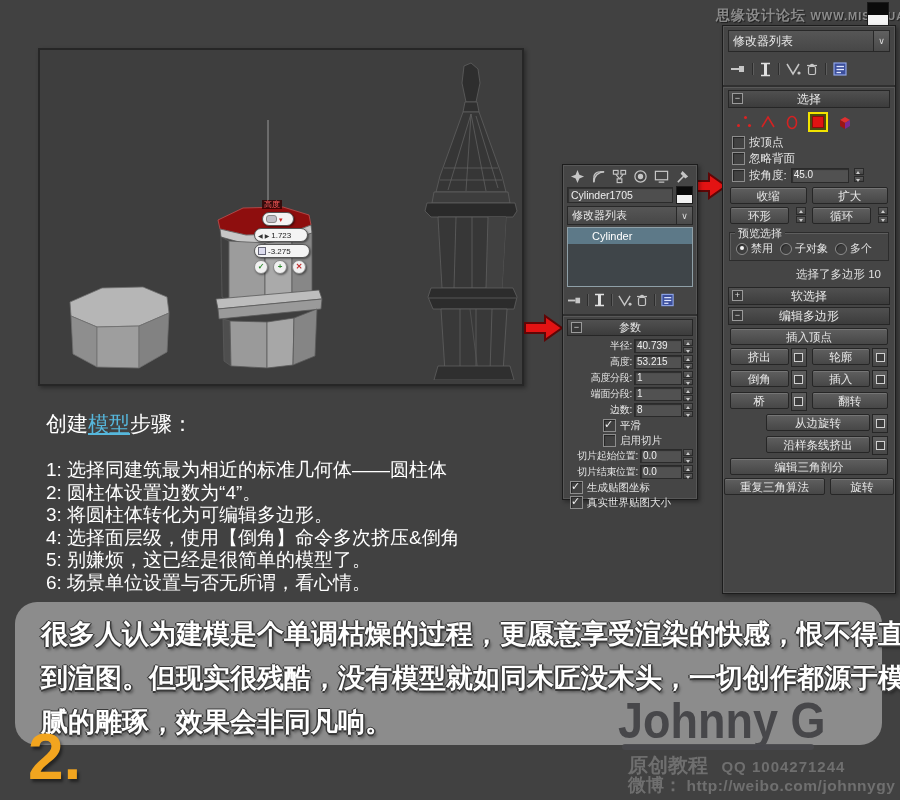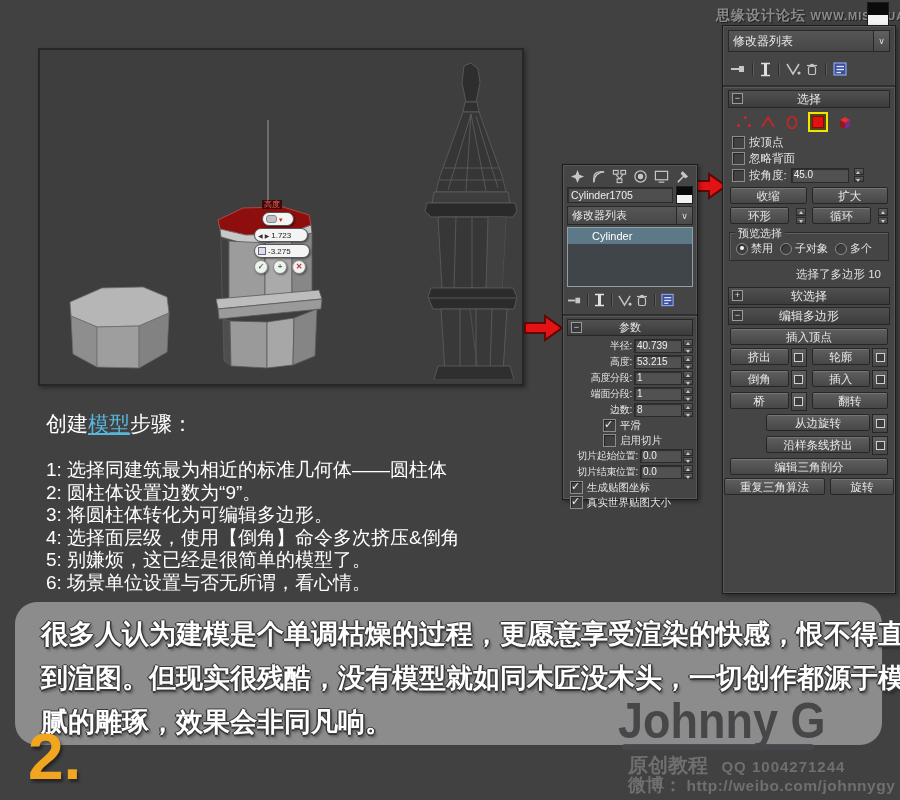--- a/index.html
+++ b/index.html
@@ -129,21 +129,21 @@
   .so-vert{width:16px;height:14px;position:relative;}
   .so-vert::after{content:"";position:absolute;left:2px;top:9px;width:3px;height:3px;border-radius:50%;
                   background:#d22;box-shadow:7px -8px 0 #d22,11px 0 0 #d22;}
   .arow{display:flex;align-items:center;gap:4px;padding-left:9px;height:18px;font-size:11.5px;color:#e5e5e5;}
   .arow .pfield{width:52px;height:13px;}
   .btn{background:linear-gradient(#5f5f5f,#474747);border:1px solid #262626;box-shadow:inset 0 1px 0 #757575;
        color:#e8e8e8;font-size:11.5px;height:17px;line-height:16px;text-align:center;border-radius:2px;
        padding:0;font-family:inherit;white-space:nowrap;overflow:hidden;}
   .two-btn{display:flex;gap:5px;margin:3px 7px 0;}
   .two-btn .btn{flex:1;}
-  .ring-row{display:flex;gap:6px;margin:3px 7px 0;align-items:flex-end;}
+  .ring-row{display:flex;gap:6px;margin:3px 7px 0;align-items:flex-start;}
   .ring-row .btn{flex:1;}
   .ring-row .spin{height:16px;}
   .group{margin:8px 6px 2px;border:1px solid #2c2c2c;box-shadow:inset 1px 1px 0 #5e5e5e;position:relative;
          padding:8px 3px 4px;}
   .gtitle{position:absolute;top:-7px;left:5px;background:#454545;font-size:11px;color:#e5e5e5;padding:0 3px;}
   .radios{display:flex;gap:7px;font-size:11px;color:#e5e5e5;align-items:center;padding-left:3px;}
   .radio-item{display:flex;gap:3px;align-items:center;}
   .radio{width:10px;height:10px;border-radius:50%;background:#3e3e3e;border:1px solid #8d8d8d;
          box-shadow:inset 1px 1px 1px rgba(0,0,0,.4);position:relative;flex:none;}
   .radio.on::after{content:"";position:absolute;left:2.5px;top:2.5px;width:4px;height:4px;border-radius:50%;
@@ -280,21 +280,21 @@
 <svg class="arrow arrow-top" width="40" height="28" viewBox="0 0 40 28">
   <polygon points="1,9 21,9 21,2 38,14 21,26 21,19 1,19" fill="#e31313" stroke="#5f0606" stroke-width="2"></polygon>
 </svg>
 
 <div class="steps">
   <div class="steps-title">
     <span>创建</span><span class="hl">模型</span><span>步骤：</span>
   </div>
   <div class="steps-list">
     <div>1: 选择同建筑最为相近的标准几何体——圆柱体</div>
-    <div>2: 圆柱体设置边数为“9”。</div>
+    <div>2: 圆柱体设置边数为“4”。</div>
     <div>3: 将圆柱体转化为可编辑多边形。</div>
     <div>4: 选择面层级，使用【倒角】命令多次挤压&amp;倒角</div>
     <div>5: 别嫌烦，这已经是很简单的模型了。</div>
     <div>6: 场景单位设置与否无所谓，看心情。</div>
   </div>
 </div>
 
 <div class="panel mid-panel">
   <div class="tabs">
     <span class="tabicon">

